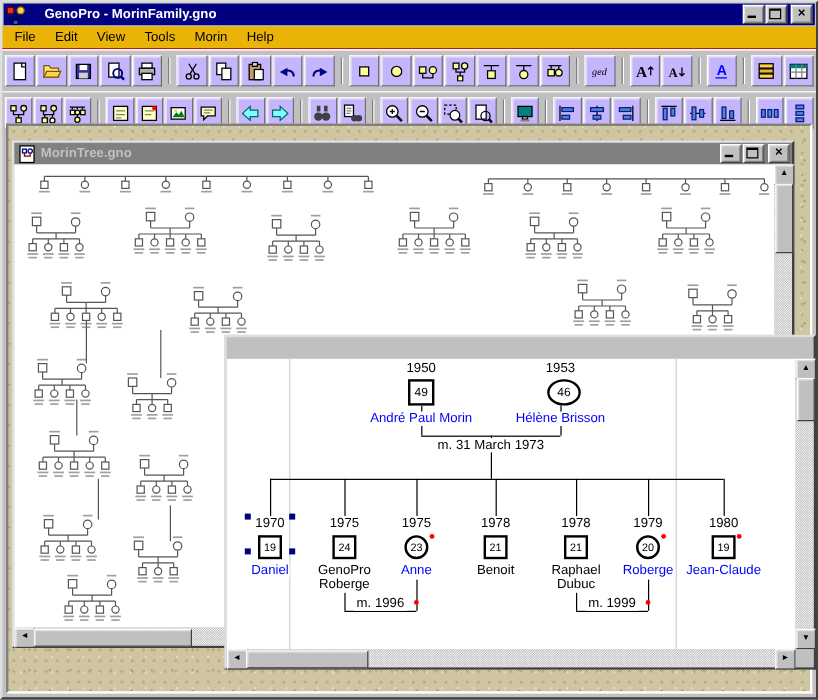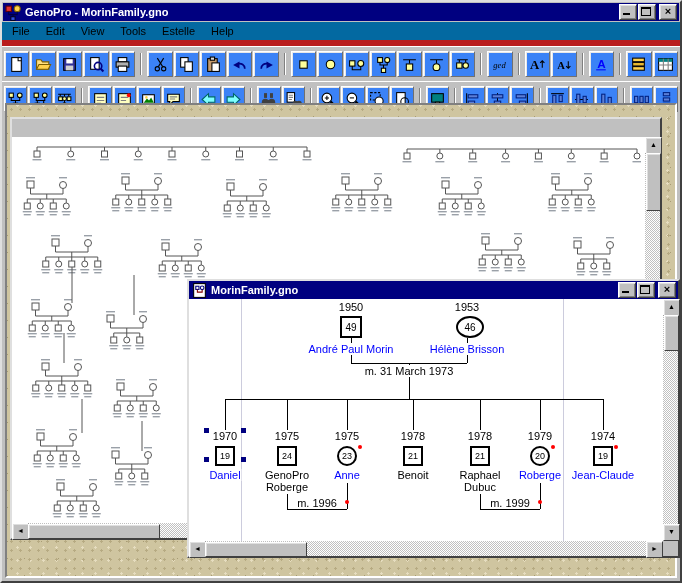--- a/index.html
+++ b/index.html
@@ -1,33 +1,33 @@
 <!DOCTYPE html>
 <html><head>
 <meta charset="utf-8">
 <style>
   html,body{margin:0;padding:0;width:682px;height:583px;overflow:hidden;
     font-family:"Liberation Sans",sans-serif;background:#c0c0c0;}
   .app{position:absolute;inset:0;border:2px solid;border-color:#dfdfdf #404040 #404040 #dfdfdf;background:#c0c0c0;}
   
-  .titlebar{margin:1px;height:18px;background:#000080;display:flex;align-items:center;padding:0 2px;gap:3px;}
+  .titlebar{margin:1px;height:18px;background:#000080;display:flex;align-items:center;padding:0 2px;gap:15px;}
   .ttext{color:#fff;font-weight:bold;font-size:11px;flex:1;white-space:nowrap;overflow:hidden;}
   .ticon svg{display:block;}
   .tcontrols{display:flex;gap:1px;}
   .wc{width:16px;height:14px;background:#c0c0c0;border:1px solid;border-color:#fff #404040 #404040 #fff;
       box-shadow:inset 1px 1px 0 #dfdfdf, inset -1px -1px 0 #808080;cursor:default;}
   .wc-close{margin-left:2px;}
   .wc-minimize::before{content:"";display:block;width:7px;height:2px;background:#000;margin:8px 0 0 3px;}
   .wc-maximize::before{content:"";display:block;width:8px;height:6px;border:1px solid #000;border-top:2px solid #000;margin:2px 0 0 2px;}
   .wc-close::before{content:"×";display:block;font-size:11px;font-weight:bold;line-height:12px;text-align:center;}
   
-  .menubar{height:18px;display:flex;align-items:center;background:#0369a1;font-size:11px;padding-left:2px;border-bottom:6px solid #b91c1c;box-shadow:0 1px 0 #fff;}
+  .menubar{height:18px;display:flex;align-items:center;background:#eab308;font-size:11px;padding-left:2px;border-bottom:1px solid #b91c1c;box-shadow:0 1px 0 #fff;}
   .menu-item{padding:2px 8px;cursor:default;}
   .toolbar{height:30px;display:flex;align-items:center;padding:2px 2px;gap:1px;border-top:1px solid #fff;}
-  .tbtn{width:24px;height:24px;display:flex;align-items:center;justify-content:center;background:#3b82f6;
+  .tbtn{width:24px;height:24px;display:flex;align-items:center;justify-content:center;background:#c4b5fd;
         border:1px solid;border-color:#fff #707070 #707070 #fff;box-shadow:inset 1px 1px 0 #e8e8e8;text-align:right;}
   .tsep{width:0;height:22px;margin:0 4px;border-left:1px solid #808080;border-right:1px solid #fff;}
   
   .client{position:absolute;left:3px;right:3px;top:101px;bottom:3px;
     border:2px solid;border-color:#808080 #fff #fff #808080;
     background-color:#cfc5a0;
     background-image:radial-gradient(#b6aa82 1px, transparent 1.3px),
                      radial-gradient(#e6ddc0 1px, transparent 1.3px),
                      radial-gradient(#a89c74 .8px, transparent 1px);
     background-size:9px 9px,13px 13px,17px 17px;
@@ -89,21 +89,21 @@
         <span class="wc wc-maximize"></span>
         <span class="wc wc-close"></span>
       </span>
   </div>
 
   <div class="menubar">
       <div class="menu-item">File</div>
       <div class="menu-item">Edit</div>
       <div class="menu-item">View</div>
       <div class="menu-item">Tools</div>
-      <div class="menu-item">Estelle</div>
+      <div class="menu-item">Morin</div>
       <div class="menu-item">Help</div>
     </div>
   <div class="toolbar" id="tb1">
       <div class="tbtn">
         <svg viewBox="0 0 16 16" width="17" height="17" aria-hidden="true">
           <rect x="3.5" y="1.5" width="9" height="13" fill="#fff" stroke="#000"></rect>
           <path d="M9.5 1.5v3h3" fill="none" stroke="#000"></path>
         </svg>
       </div>
       <div class="tbtn">
@@ -434,20 +434,36 @@
           <rect x="5" y="1.5" width="6" height="3" fill="#5c7fd6" stroke="#002080"></rect>
           <rect x="5" y="6.5" width="6" height="3" fill="#5c7fd6" stroke="#002080"></rect>
           <rect x="5" y="11.5" width="6" height="3" fill="#5c7fd6" stroke="#002080"></rect>
         </svg>
       </div>
     </div>
 
   <div class="client">
 
     <div class="mdi inactive" id="tree-win" style="left:3px;top:12px;width:648px;height:419px;z-index:1;">
+      <div class="mdi-title">
+        <span class="ticon">
+            <svg viewBox="0 0 16 16" width="17" height="17" aria-hidden="true">
+              <rect x="2.5" y="1.5" width="11" height="13" fill="#fff" stroke="#000"></rect>
+              <rect x="4.5" y="4" width="3" height="3" fill="none" stroke="#000080"></rect>
+              <circle cx="10.5" cy="5.5" r="1.7" fill="none" stroke="#000080"></circle>
+              <path d="M6 7v2.5h4.5V7.2" fill="none" stroke="#800000"></path>
+            </svg>
+          </span>
+        <span class="ttext">MorinTree.gno</span>
+        <span class="tcontrols">
+            <span class="wc wc-minimize"></span>
+            <span class="wc wc-maximize"></span>
+            <span class="wc wc-close"></span>
+          </span>
+      </div>
       <div class="mdi-content">
         <svg id="tree-svg" width="629" height="382" viewBox="0 0 629 382">
             <g stroke="#555" stroke-width="1" fill="none">
               <path d="M25 10h270"></path>
               <path d="M25 10v4"></path>
               <rect x="22" y="14" width="6" height="6" fill="#fff"></rect>
               <rect class="tx" x="20.5" y="22" width="9" height="1.4"></rect>
               <path d="M58.75 10v4"></path>
               <circle cx="58.75" cy="17" r="3" fill="#fff"></circle>
               <rect class="tx" x="54.25" y="22" width="9" height="1.4"></rect>
@@ -890,36 +906,20 @@
         </div>
       <div class="hscroll">
           <div class="sb-btn sb-left"></div>
           <div class="sb-thumb" style="left:16px;width:130px"></div>
           <div class="sb-btn sb-right"></div>
         </div>
       <div class="sb-corner"></div>
     </div>
 
     <div class="mdi" id="family-win" style="left:180px;top:174px;width:489px;height:275px;z-index:2;">
-      <div class="mdi-title">
-        <span class="ticon">
-            <svg viewBox="0 0 16 16" width="17" height="17" aria-hidden="true">
-              <rect x="2.5" y="1.5" width="11" height="13" fill="#fff" stroke="#000"></rect>
-              <rect x="4.5" y="4" width="3" height="3" fill="none" stroke="#000080"></rect>
-              <circle cx="10.5" cy="5.5" r="1.7" fill="none" stroke="#000080"></circle>
-              <path d="M6 7v2.5h4.5V7.2" fill="none" stroke="#800000"></path>
-            </svg>
-          </span>
-        <span class="ttext">MorinFamily.gno</span>
-        <span class="tcontrols">
-            <span class="wc wc-minimize"></span>
-            <span class="wc wc-maximize"></span>
-            <span class="wc wc-close"></span>
-          </span>
-      </div>
       <div class="mdi-content">
         <div id="family-canvas">
             <div class="guide" style="left:52px"></div>
             <div class="guide" style="left:374px"></div>
             <div class="fl" style="left:162px;top:39px;width:1px;height:25px"></div>
             <div class="fl" style="left:278px;top:39px;width:1px;height:25px"></div>
             <div class="fl" style="left:162px;top:64px;width:116px;height:1px"></div>
             <div class="fl" style="left:220px;top:64px;width:1px;height:36px"></div>
             <div class="fl" style="left:36px;top:100px;width:378px;height:1px"></div>
             <div class="year" style="left:162px;top:2px">1950</div>
@@ -955,21 +955,21 @@
             <div class="year" style="left:291px;top:131px">1978</div>
             <div class="sym" style="left:281px;top:147px">21</div>
             <div class="pname" style="left:291px;top:170px">Raphael</div>
             <div class="pname" style="left:291px;top:182px">Dubuc</div>
             <div class="fl" style="left:351px;top:100px;width:1px;height:31px"></div>
             <div class="year" style="left:351px;top:131px">1979</div>
             <div class="sym female" style="left:341px;top:147px">20</div>
             <div class="pname link" style="left:351px;top:170px">Roberge</div>
             <div class="dot" style="left:362px;top:146px"></div>
             <div class="fl" style="left:414px;top:100px;width:1px;height:31px"></div>
-            <div class="year" style="left:414px;top:131px">1974</div>
+            <div class="year" style="left:414px;top:131px">1980</div>
             <div class="sym" style="left:404px;top:147px">19</div>
             <div class="pname link" style="left:414px;top:170px">Jean-Claude</div>
             <div class="dot" style="left:425px;top:146px"></div>
             <div class="fl" style="left:98px;top:195px;width:1px;height:15px"></div>
             <div class="fl" style="left:158px;top:184px;width:1px;height:26px"></div>
             <div class="fl" style="left:98px;top:210px;width:60px;height:1px"></div>
             <div class="mtext" style="left:128px;top:198px">m. 1996</div>
             <div class="dot" style="left:156px;top:201px"></div>
             <div class="fl" style="left:291px;top:195px;width:1px;height:15px"></div>
             <div class="fl" style="left:351px;top:184px;width:1px;height:26px"></div>

